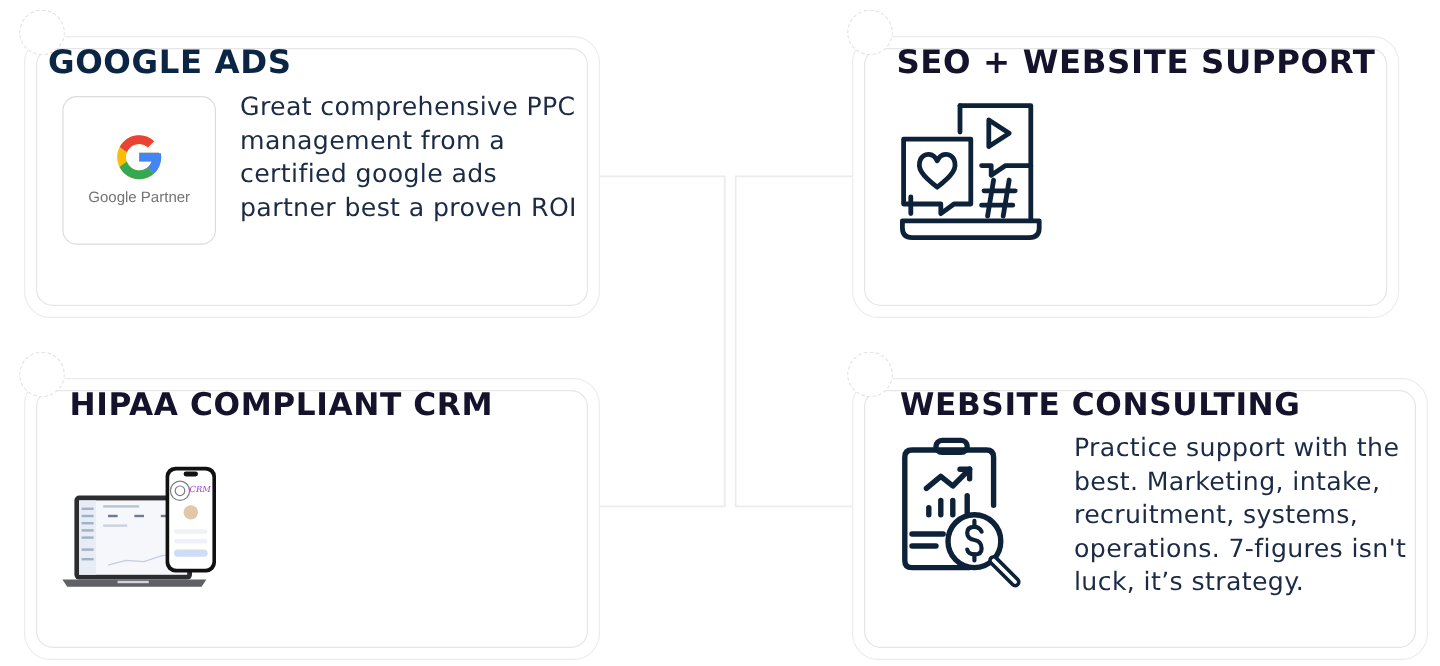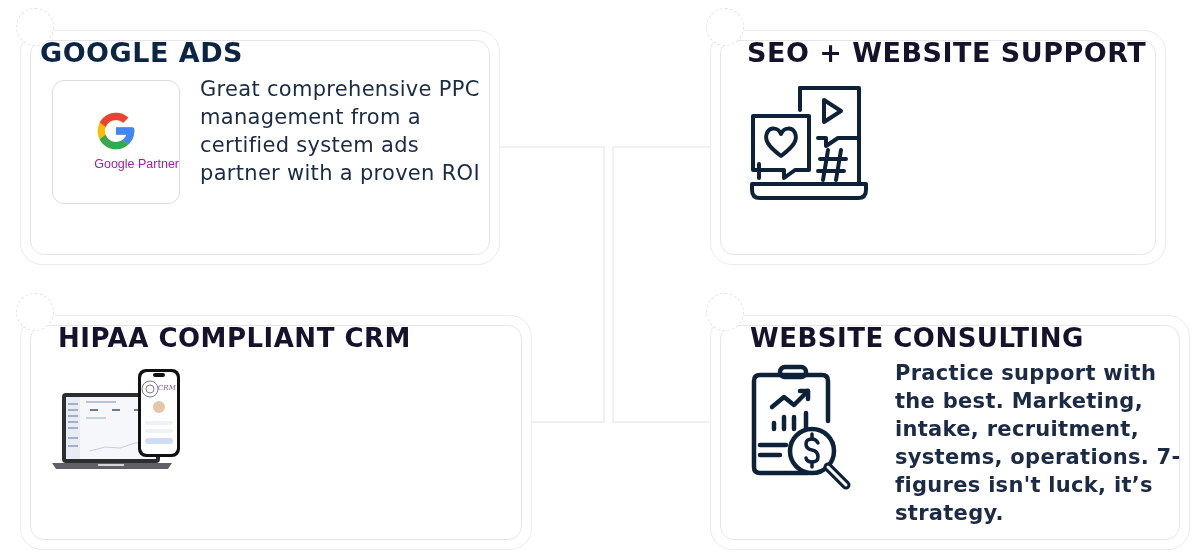--- a/index.html
+++ b/index.html
@@ -32,40 +32,40 @@
       position: absolute; margin: 0; color: #1b2b45;
       font-size: 21px; line-height: 28px; letter-spacing: 0.3px;
       font-family: "DejaVu Sans", "Liberation Sans", sans-serif;
       font-weight: normal;
     }
     .card .media { position: absolute; }
 
     
     #card-google { left: 20px; top: 30px; width: 480px; height: 235px; }
     #card-seo { left: 710px; top: 30px; width: 456px; height: 235px; }
-    #card-crm { left: 20px; top: 315px; width: 480px; height: 235px; padding-left: 32px; }
+    #card-crm { left: 20px; top: 315px; width: 480px; height: 235px; }
     #card-consult { left: 710px; top: 315px; width: 480px; height: 235px; }
 
     #card-google h2 { left: 20px; top: 7px; color: #0b2545; font-size: 27px; }
     #card-google p { left: 180px; top: 45px; width: 285px; }
     #card-google .media { left: 32px; top: 50px; width: 126px; height: 122px;
       border: 1.5px solid #dcdcdc; border-radius: 12px; background: #fff; }
-    .gp-label { position: absolute; left: 0; right: 0; top: 76px; text-align: right;
-      font-size: 12.5px; color: #a21caf; font-family: "Liberation Sans", sans-serif; }
+    .gp-label { position: absolute; left: 0; right: 0; top: 76px; text-align: center;
+      font-size: 12.5px; color: #737373; font-family: "Liberation Sans", sans-serif; }
 
     #card-seo h2 { left: 37px; top: 7px; color: #15132b; font-size: 27px; }
     #card-seo p { left: 185px; top: 45px; width: 290px; }
     #card-seo .media { left: 38px; top: 50px; width: 124px; height: 122px; }
 
     #card-crm h2 { left: 38px; top: 7px; color: #15132b; font-size: 26px; }
     #card-crm p { left: 180px; top: 44px; width: 295px; }
-    #card-crm .media { left: 30px; top: 48px; width: 138px; height: 120px; }
+    #card-crm .media { left: 30px; top: 68px; width: 138px; height: 120px; }
 
     #card-consult h2 { left: 40px; top: 7px; color: #15132b; font-size: 26px; }
-    #card-consult p { left: 185px; top: 44px; width: 290px; font-weight: bold; }
+    #card-consult p { left: 185px; top: 44px; width: 290px; }
     #card-consult .media { left: 40px; top: 48px; width: 115px; height: 135px; }
   </style>
 </head>
 <body>
 
 <svg class="connectors" viewBox="0 0 1200 555">
   <g fill="none" stroke="#ececec" stroke-width="1.5">
     <path d="M498 147 H604 V422 H498"></path>
     <path d="M712 147 H613 V422 H712"></path>
   </g>
@@ -78,21 +78,21 @@
   <h2>GOOGLE ADS</h2>
   <div class="media">
     <svg width="44" height="44" viewBox="0 0 48 48" style="position:absolute;left:41px;top:28px;">
       <path d="M43.6 20.5H42V20H24v8h11.3C33.7 32.7 29.2 36 24 36c-6.6 0-12-5.4-12-12s5.4-12 12-12c3.1 0 5.8 1.2 7.9 3.1l5.7-5.7C34 6.1 29.3 4 24 4 12.9 4 4 12.9 4 24s8.9 20 20 20 20-8.9 20-20c0-1.3-.1-2.4-.4-3.5z" fill="#fbbc05"></path>
       <path d="M6.3 14.7l6.6 4.8C14.7 15.1 19 12 24 12c3.1 0 5.8 1.2 7.9 3.1l5.7-5.7C34 6.1 29.3 4 24 4 16.3 4 9.7 8.3 6.3 14.7z" fill="#ea4335"></path>
       <path d="M24 44c5.2 0 9.9-2 13.4-5.2l-6.2-5.2C29.2 35.1 26.7 36 24 36c-5.2 0-9.6-3.3-11.3-8l-6.5 5C9.5 39.6 16.2 44 24 44z" fill="#34a853"></path>
       <path d="M43.6 20.5H42V20H24v8h11.3c-.8 2.2-2.2 4.2-4.1 5.6l6.2 5.2C37 39.2 44 34 44 24c0-1.3-.1-2.4-.4-3.5z" fill="#4285f4"></path>
     </svg>
     <div class="gp-label">Google Partner</div>
   </div>
-  <p>Great comprehensive PPC management from a certified system ads partner with a proven ROI</p>
+  <p>Great comprehensive PPC management from a certified google ads partner best a proven ROI</p>
 </div>
 
 <div class="card" id="card-seo">
   <div class="outer"></div>
   <div class="inner"></div>
   <div class="knob"></div>
   <h2>SEO + WEBSITE  SUPPORT</h2>
   <div class="media">
     <svg width="124" height="122" viewBox="0 0 124 122" fill="none" stroke="#0d2238" stroke-width="4" stroke-linejoin="round" stroke-linecap="round">
 

